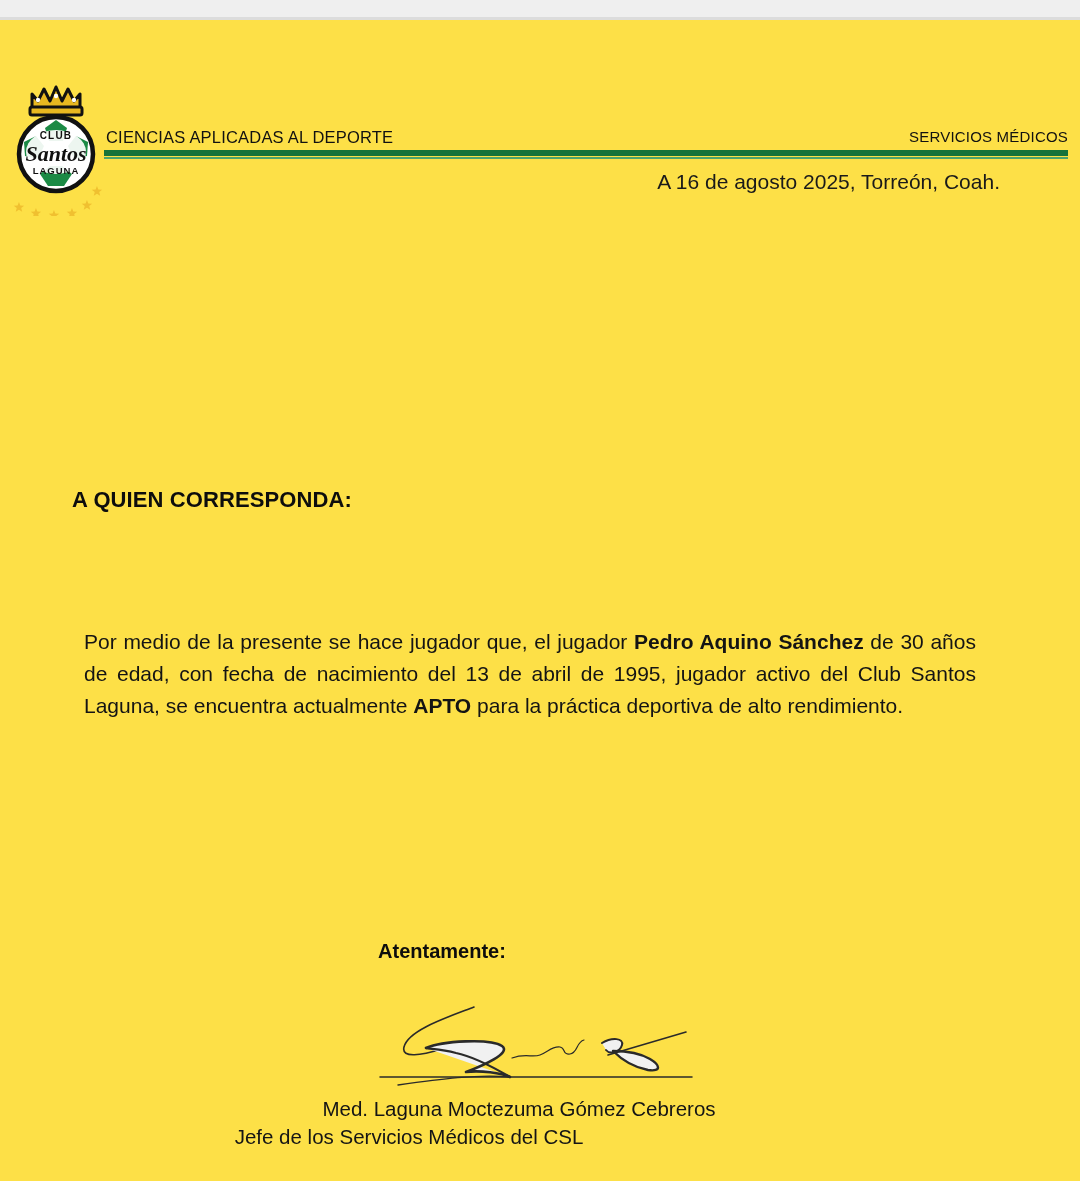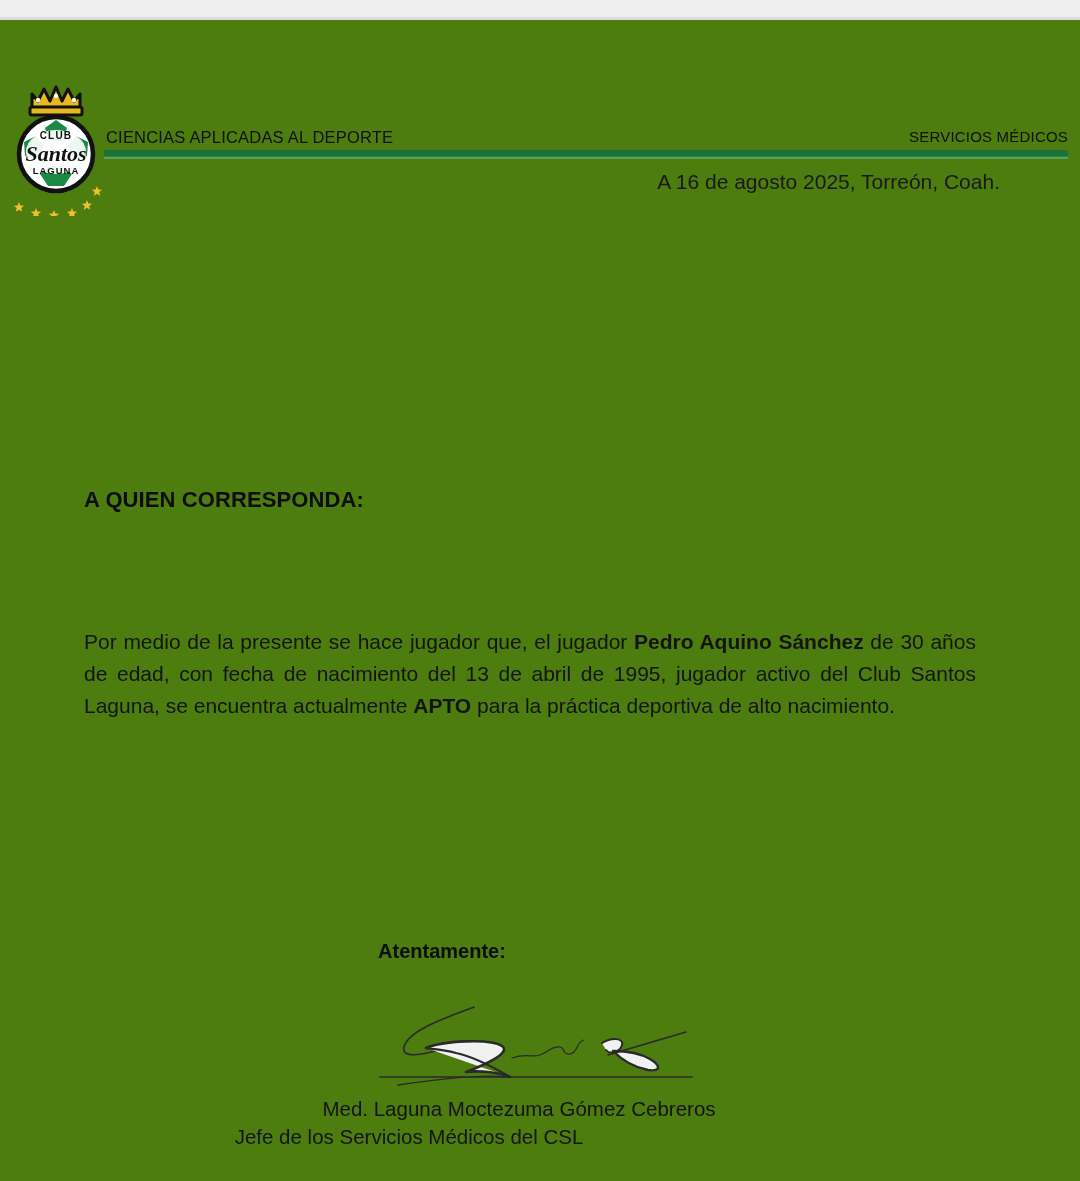--- a/index.html
+++ b/index.html
@@ -9,21 +9,21 @@
     background: #ffffff;
   }
   body {
     font-family: "Liberation Sans", sans-serif;
     color: #111111;
   }
   .page {
     position: relative;
     width: 1080px;
     height: 1181px;
-    background: #4d7c0f;
+    background: #fde047;
     overflow: hidden;
   }
 
   
   .top-band {
     position: absolute;
     left: 0; top: 0;
     width: 1080px;
     height: 17px;
     background: #efefef;
@@ -92,21 +92,21 @@
     top: 170px;
     width: 1000px;
     text-align: right;
     font-size: 21px;
     color: #1a1a1a;
   }
 
   
   .salutation {
     position: absolute;
-    left: 84px;
+    left: 72px;
     top: 487px;
     font-size: 22px;
     font-weight: bold;
     color: #0d0d0d;
     letter-spacing: 0.1px;
   }
 
   
   .body-text {
     position: absolute;
@@ -221,21 +221,21 @@
 
   <div class="header-left-title">CIENCIAS APLICADAS AL DEPORTE</div>
   <div class="header-right-title">SERVICIOS MÉDICOS</div>
   <div class="rule-thick"></div>
   <div class="rule-thin"></div>
 
   <div class="date-line">A 16 de agosto 2025, Torreón, Coah.</div>
 
   <div class="salutation">A QUIEN CORRESPONDA:</div>
 
-  <div class="body-text"><span>Por medio de la presente se hace jugador que, el jugador </span><b>Pedro Aquino Sánchez</b><span> de 30 años de edad, con fecha de nacimiento del 13 de abril de 1995, jugador activo del Club Santos Laguna, se encuentra actualmente </span><b>APTO</b><span> para la práctica deportiva de alto nacimiento.</span></div>
+  <div class="body-text"><span>Por medio de la presente se hace jugador que, el jugador </span><b>Pedro Aquino Sánchez</b><span> de 30 años de edad, con fecha de nacimiento del 13 de abril de 1995, jugador activo del Club Santos Laguna, se encuentra actualmente </span><b>APTO</b><span> para la práctica deportiva de alto rendimiento.</span></div>
 
   <div class="closing">Atentamente:</div>
 
   <div class="signature">
     <svg viewBox="0 0 340 105" width="340" height="105" xmlns="http://www.w3.org/2000/svg">
       <g fill="none" stroke="#2a2a2a" stroke-linecap="round" stroke-linejoin="round">
         <path d="M104 22 C78 32 38 45 34 62 C31 74 52 70 72 64" stroke-width="1.6"></path>
         <path d="M56 63 C72 56 120 53 132 61 C142 68 112 81 96 87 C110 85 132 88 140 92" stroke-width="2.6" fill="#f1f1f1"></path>
         <path d="M140 92 C128 85 106 72 86 68 C70 64 58 64 56 63" stroke-width="2.2"></path>
         <path d="M142 73 C156 68 162 73 170 70 C178 67 182 61 190 62 C196 63 192 70 200 69

